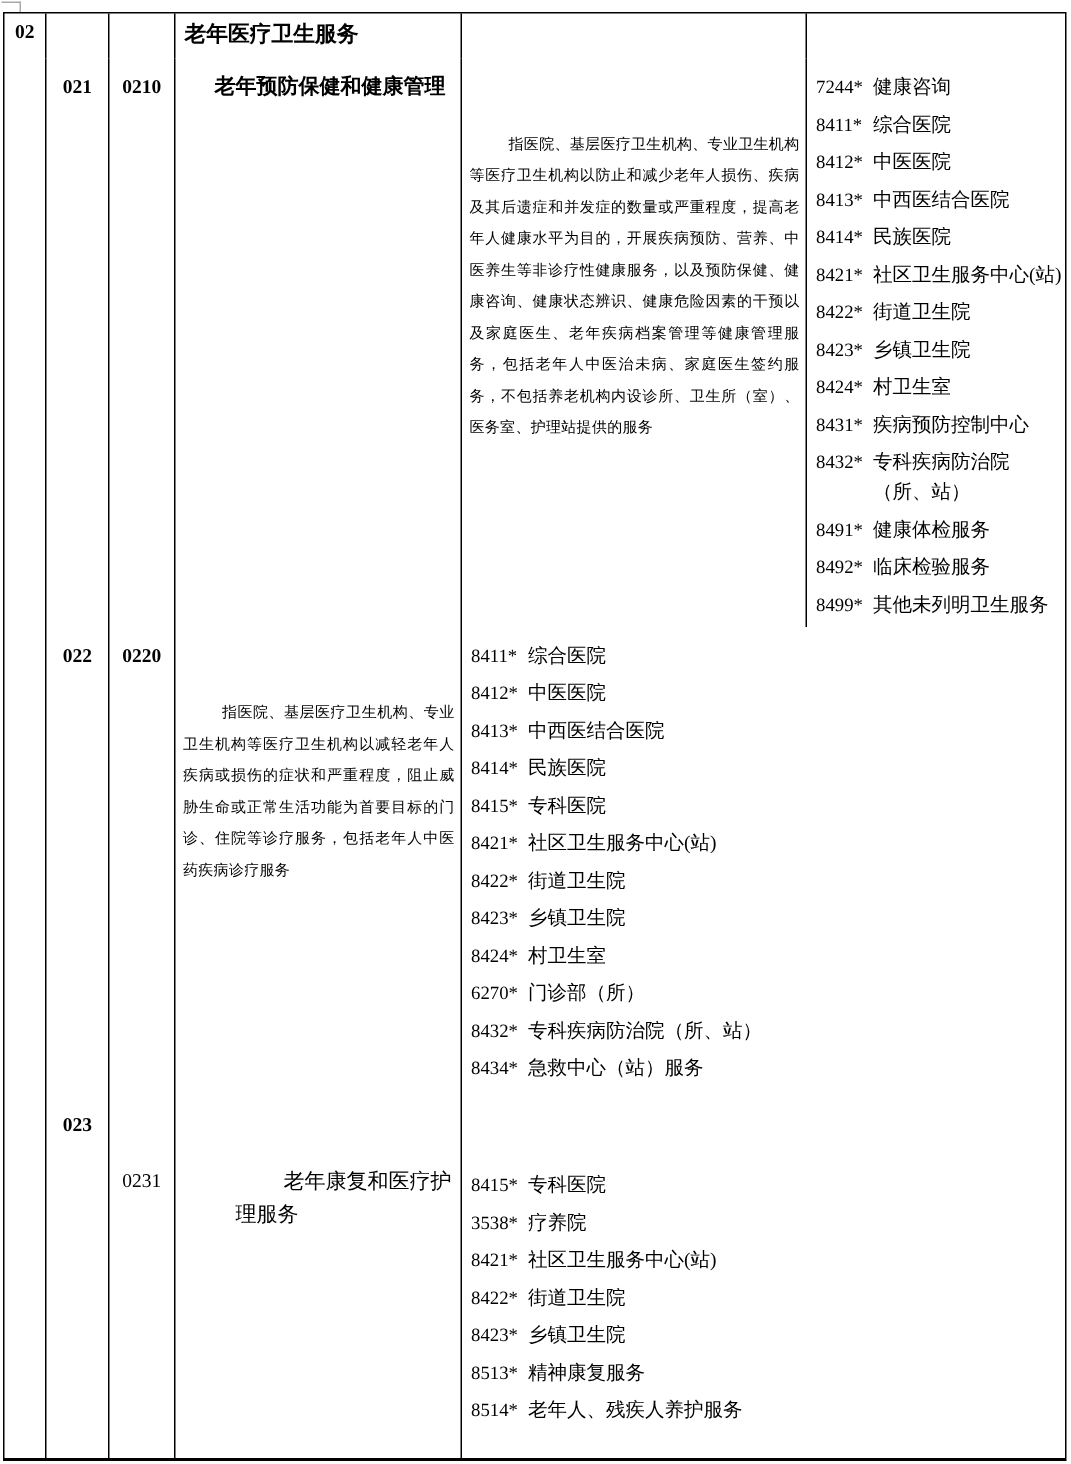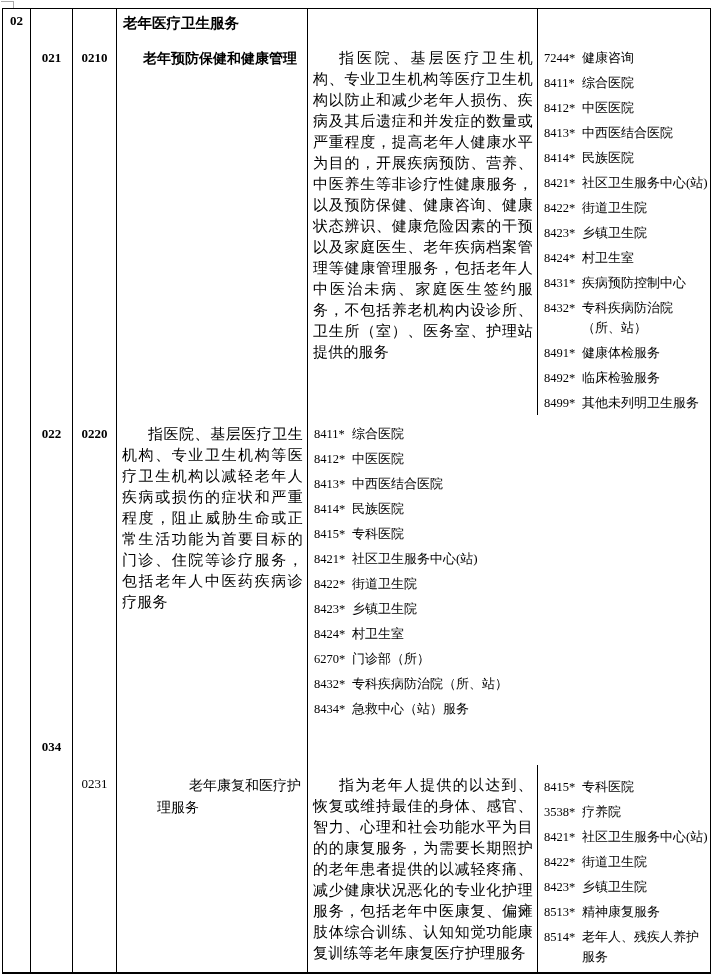--- a/index.html
+++ b/index.html
@@ -88,25 +88,26 @@
     font-weight: normal;
     font-size: 14px;
     line-height: 22px;
     text-indent: 32px;
     margin-left: 34px;
   }
   .desc-cell { padding: 0 4px 0 5px; }
   .r2 .desc-cell, .r3 .desc-cell { padding-top: 9px; }
   .r5 .desc-cell { padding-top: 10px; }
   .desc {
-    font-size: 15px;
+    font-size: 10px;
     line-height: 21px;
     text-align: justify;
     text-indent: 26px;
     letter-spacing: 0.2px;
+    margin-top: 38px;
   }
   .codes-cell { padding: 0 2px 0 6px; }
   .r2 .codes-cell, .r3 .codes-cell { padding-top: 9px; }
   .r5 .codes-cell { padding-top: 12px; }
   .code-entry {
     display: flex;
     margin-bottom: 5px;
     font-size: 13px;
     line-height: 20px;
   }
@@ -267,36 +268,33 @@
             <div class="code-entry">
               <span class="code-num">8434*</span>
               <span class="code-label">急救中心（站）服务</span>
             </div>
           </div>
       </div>
     </div>
 
     <div class="trow r4">
       <div class="c num bold"></div>
-      <div class="c num bold">034</div>
+      <div class="c num bold">023</div>
       <div class="c num bold"></div>
       <div class="c desc-cell"></div>
       <div class="c codes-cell"></div>
     </div>
 
     <div class="trow r5">
       <div class="c num"></div>
       <div class="c num"></div>
       <div class="c num">0231</div>
       <div class="c name-cell">
         <div class="name-l3">老年康复和医疗护理服务</div>
       </div>
-      <div class="c desc-cell">
-        <div class="desc">指为老年人提供的以达到、恢复或维持最佳的身体、感官、智力、心理和社会功能水平为目的的康复服务，为需要长期照护的老年患者提供的以减轻疼痛、减少健康状况恶化的专业化护理服务，包括老年中医康复、偏瘫肢体综合训练、认知知觉功能康复训练等老年康复医疗护理服务</div>
-      </div>
       <div class="c codes-cell">
         <div class="codes">
             <div class="code-entry">
               <span class="code-num">8415*</span>
               <span class="code-label">专科医院</span>
             </div>
             <div class="code-entry">
               <span class="code-num">3538*</span>
               <span class="code-label">疗养院</span>
             </div>

